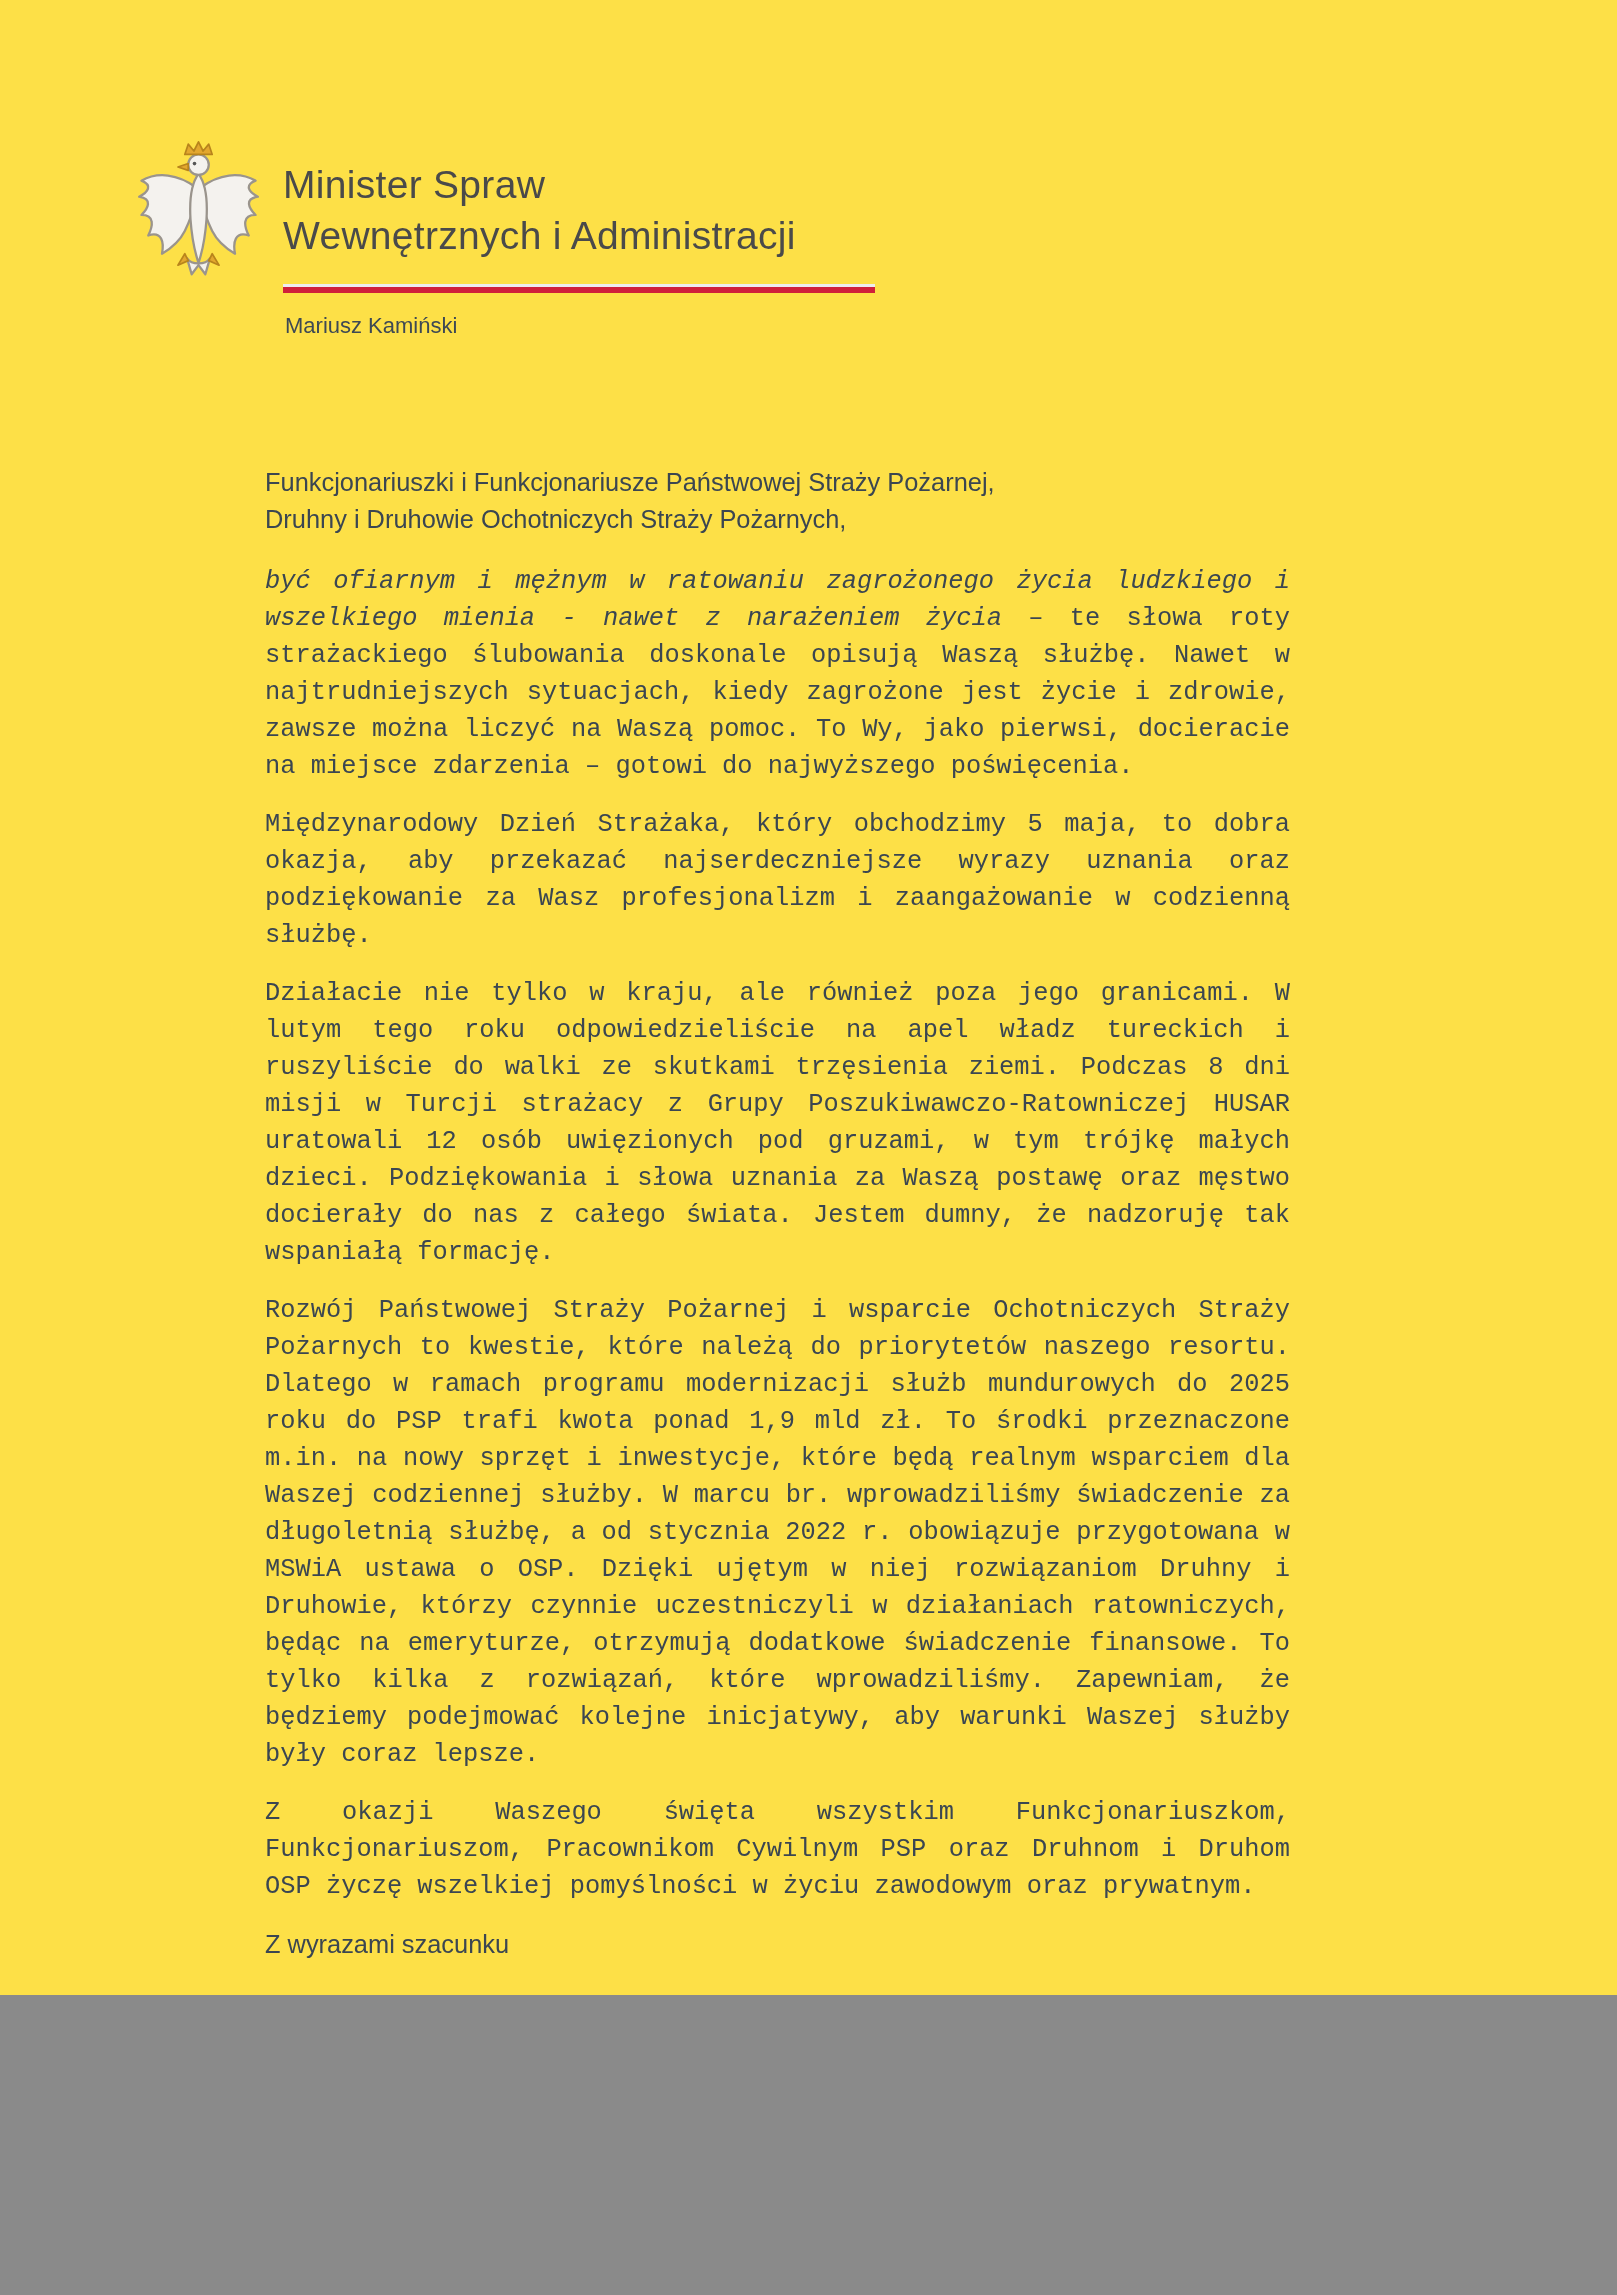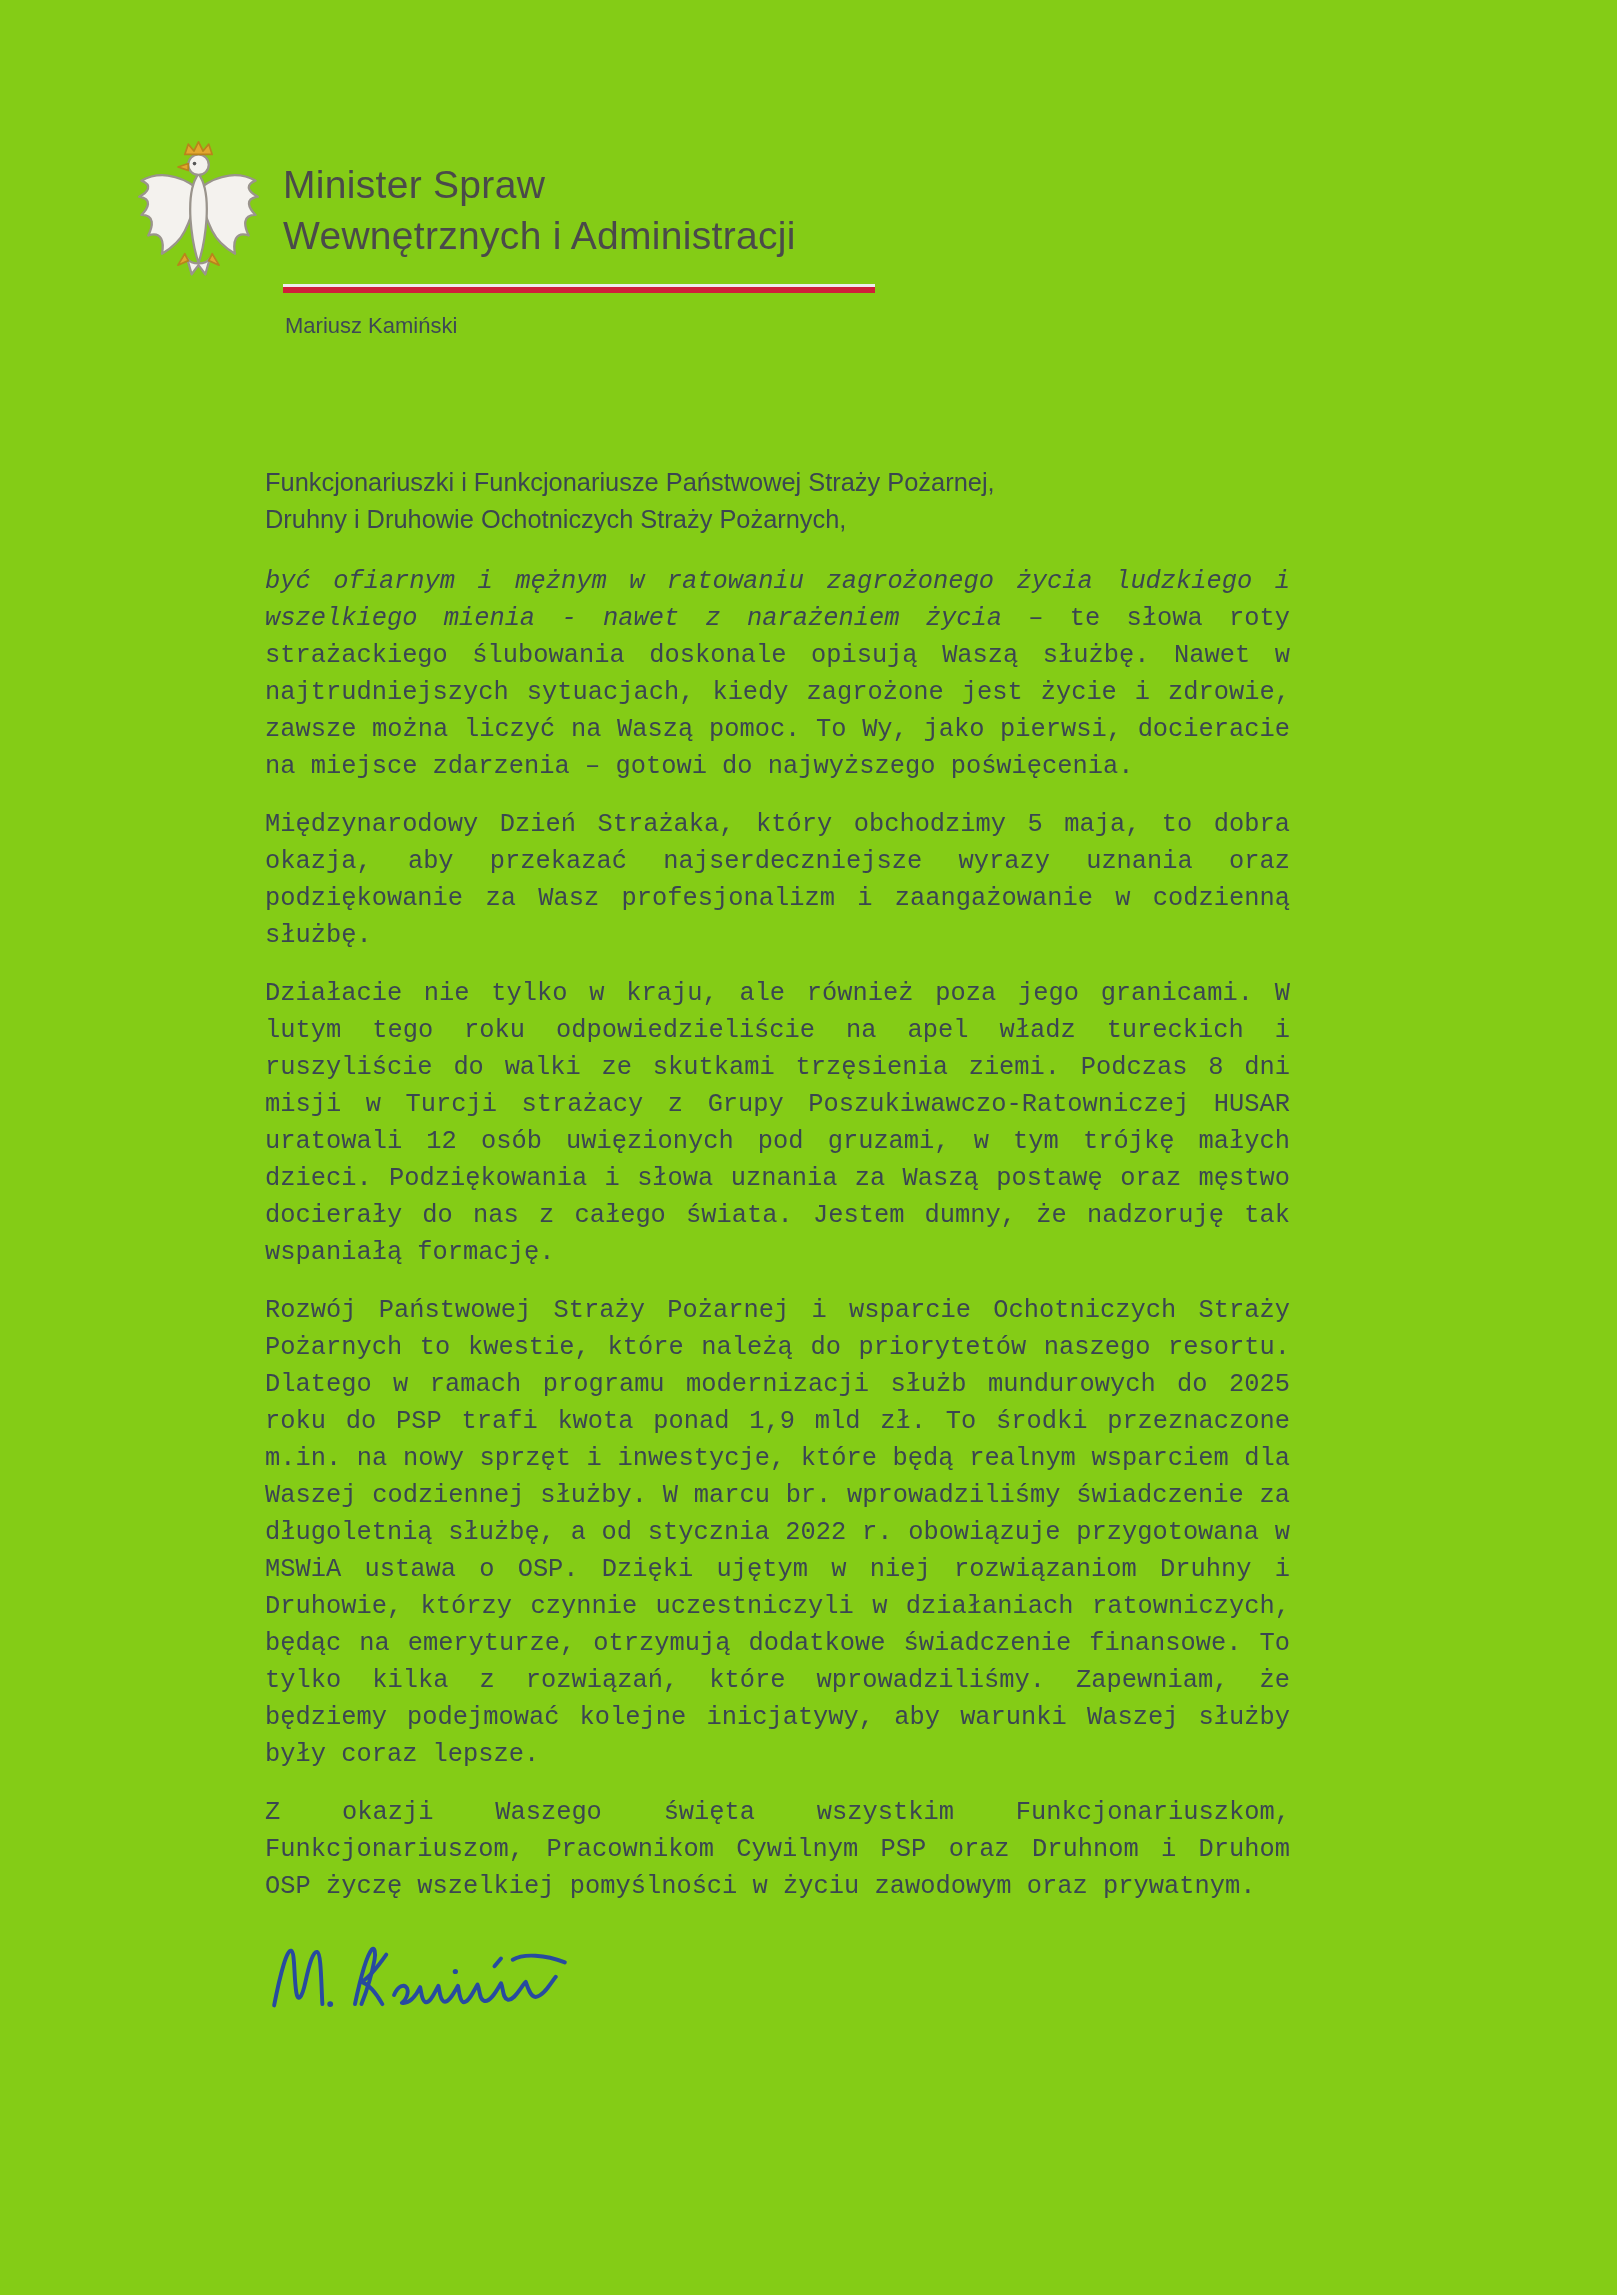--- a/index.html
+++ b/index.html
@@ -6,22 +6,22 @@
     --flag-red:#d0203a;
     --flag-white:#ededed;
     --ink-blue:#274b9f;
     --text-color:#3b4651;
     --title-gray:#4a4a4a;
     --gold:#e3a72e;
   }
   html,body{margin:0;padding:0;background:#8a8a8a;}
   .page{
     position:relative;
-    width:1617px;height:2295px;
-    background:#84cc16;
+    width:1617px;height:1995px;
+    background:#fde047;
     font-family:"Liberation Sans","DejaVu Sans",sans-serif;
     color:var(--text-color);
     overflow:hidden;
   }
   
   .emblem{
     position:absolute;left:130px;top:138px;
     width:137px;height:163px;
   }
   .ministry-title{
@@ -111,20 +111,21 @@
     <p><span class="italic">być ofiarnym i mężnym w ratowaniu zagrożonego życia ludzkiego i wszelkiego mienia - nawet z narażeniem życia</span><span> – te słowa roty strażackiego ślubowania doskonale opisują Waszą służbę. Nawet w najtrudniejszych sytuacjach, kiedy zagrożone jest życie i zdrowie, zawsze można liczyć na Waszą pomoc. To Wy, jako pierwsi, docieracie na miejsce zdarzenia – gotowi do najwyższego poświęcenia.</span></p>
 
     <p>Międzynarodowy Dzień Strażaka, który obchodzimy 5 maja, to dobra okazja, aby przekazać najserdeczniejsze wyrazy uznania oraz podziękowanie za Wasz profesjonalizm i zaangażowanie w codzienną służbę.</p>
 
     <p>Działacie nie tylko w kraju, ale również poza jego granicami. W lutym tego roku odpowiedzieliście na apel władz tureckich i ruszyliście do walki ze skutkami trzęsienia ziemi. Podczas 8 dni misji w Turcji strażacy z Grupy Poszukiwawczo-Ratowniczej HUSAR uratowali 12 osób uwięzionych pod gruzami, w tym trójkę małych dzieci. Podziękowania i słowa uznania za Waszą postawę oraz męstwo docierały do nas z całego świata. Jestem dumny, że nadzoruję tak wspaniałą formację.</p>
 
     <p>Rozwój Państwowej Straży Pożarnej i wsparcie Ochotniczych Straży Pożarnych to kwestie, które należą do priorytetów naszego resortu. Dlatego w ramach programu modernizacji służb mundurowych do 2025 roku do PSP trafi kwota ponad 1,9 mld zł. To środki przeznaczone m.in. na nowy sprzęt i inwestycje, które będą realnym wsparciem dla Waszej codziennej służby. W marcu br. wprowadziliśmy świadczenie za długoletnią służbę, a od stycznia 2022 r. obowiązuje przygotowana w MSWiA ustawa o OSP. Dzięki ujętym w niej rozwiązaniom Druhny i Druhowie, którzy czynnie uczestniczyli w działaniach ratowniczych, będąc na emeryturze, otrzymują dodatkowe świadczenie finansowe. To tylko kilka z rozwiązań, które wprowadziliśmy. Zapewniam, że będziemy podejmować kolejne inicjatywy, aby warunki Waszej służby były coraz lepsze.</p>
 
     <p>Z okazji Waszego święta wszystkim Funkcjonariuszkom, Funkcjonariuszom, Pracownikom Cywilnym PSP oraz Druhnom i Druhom OSP życzę wszelkiej pomyślności w życiu zawodowym oraz prywatnym.</p>
 
+    <div class="closing">Z wyrazami szacunku</div>
 
     <svg class="signature" viewBox="0 0 520 135" role="img" aria-label="M. Kamiński">
 
       <path d="M14,108 C24,56 34,22 40,24 C46,26 44,62 48,88 C50,102 56,100 62,72 C68,44 74,24 80,26 C86,28 86,70 88,106"></path>
       <circle cx="100" cy="106" r="4.5"></circle>
 
       <path d="M138,106 C146,68 156,32 164,22 C168,18 170,26 168,38 C162,70 152,96 148,106"></path>
 
       <path d="M186,30 C172,50 158,66 148,72 C160,76 172,92 180,106"></path>
 

